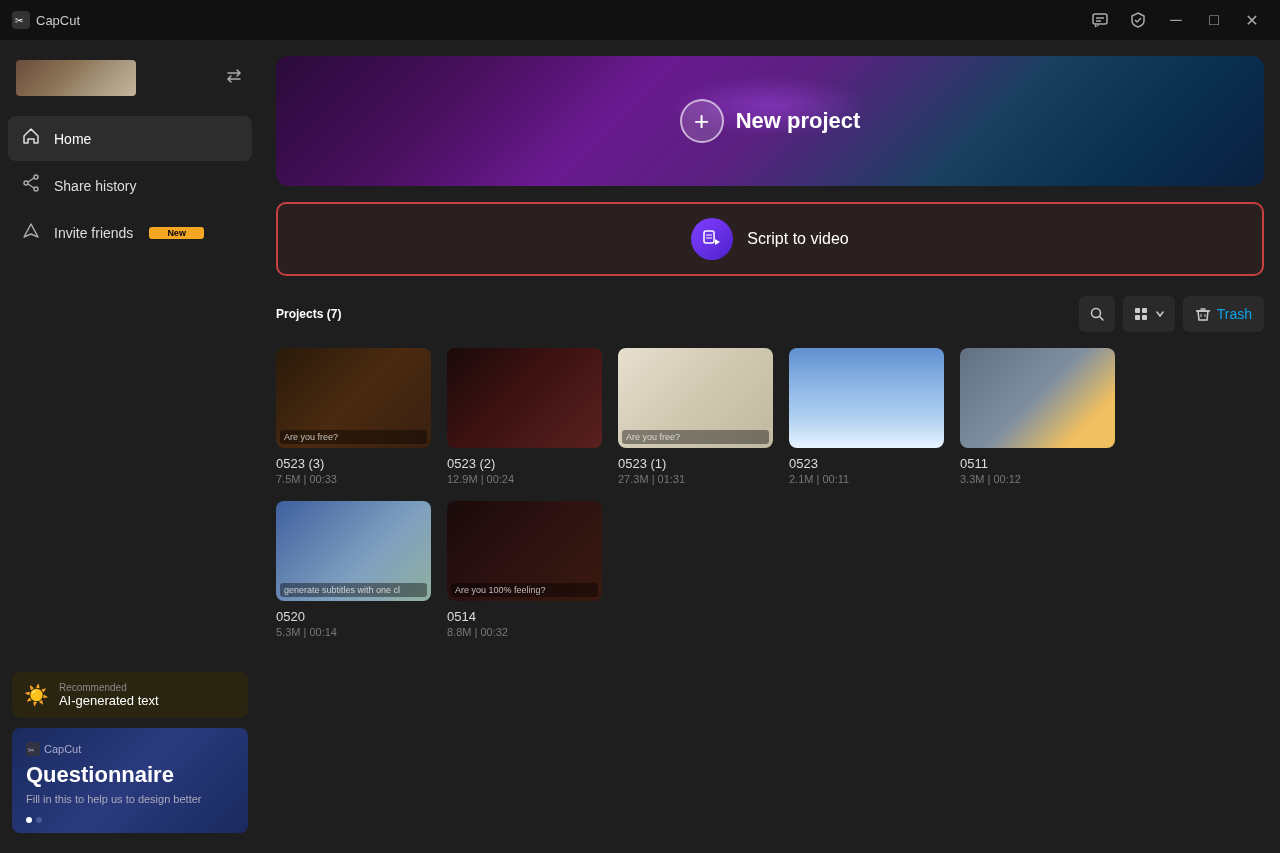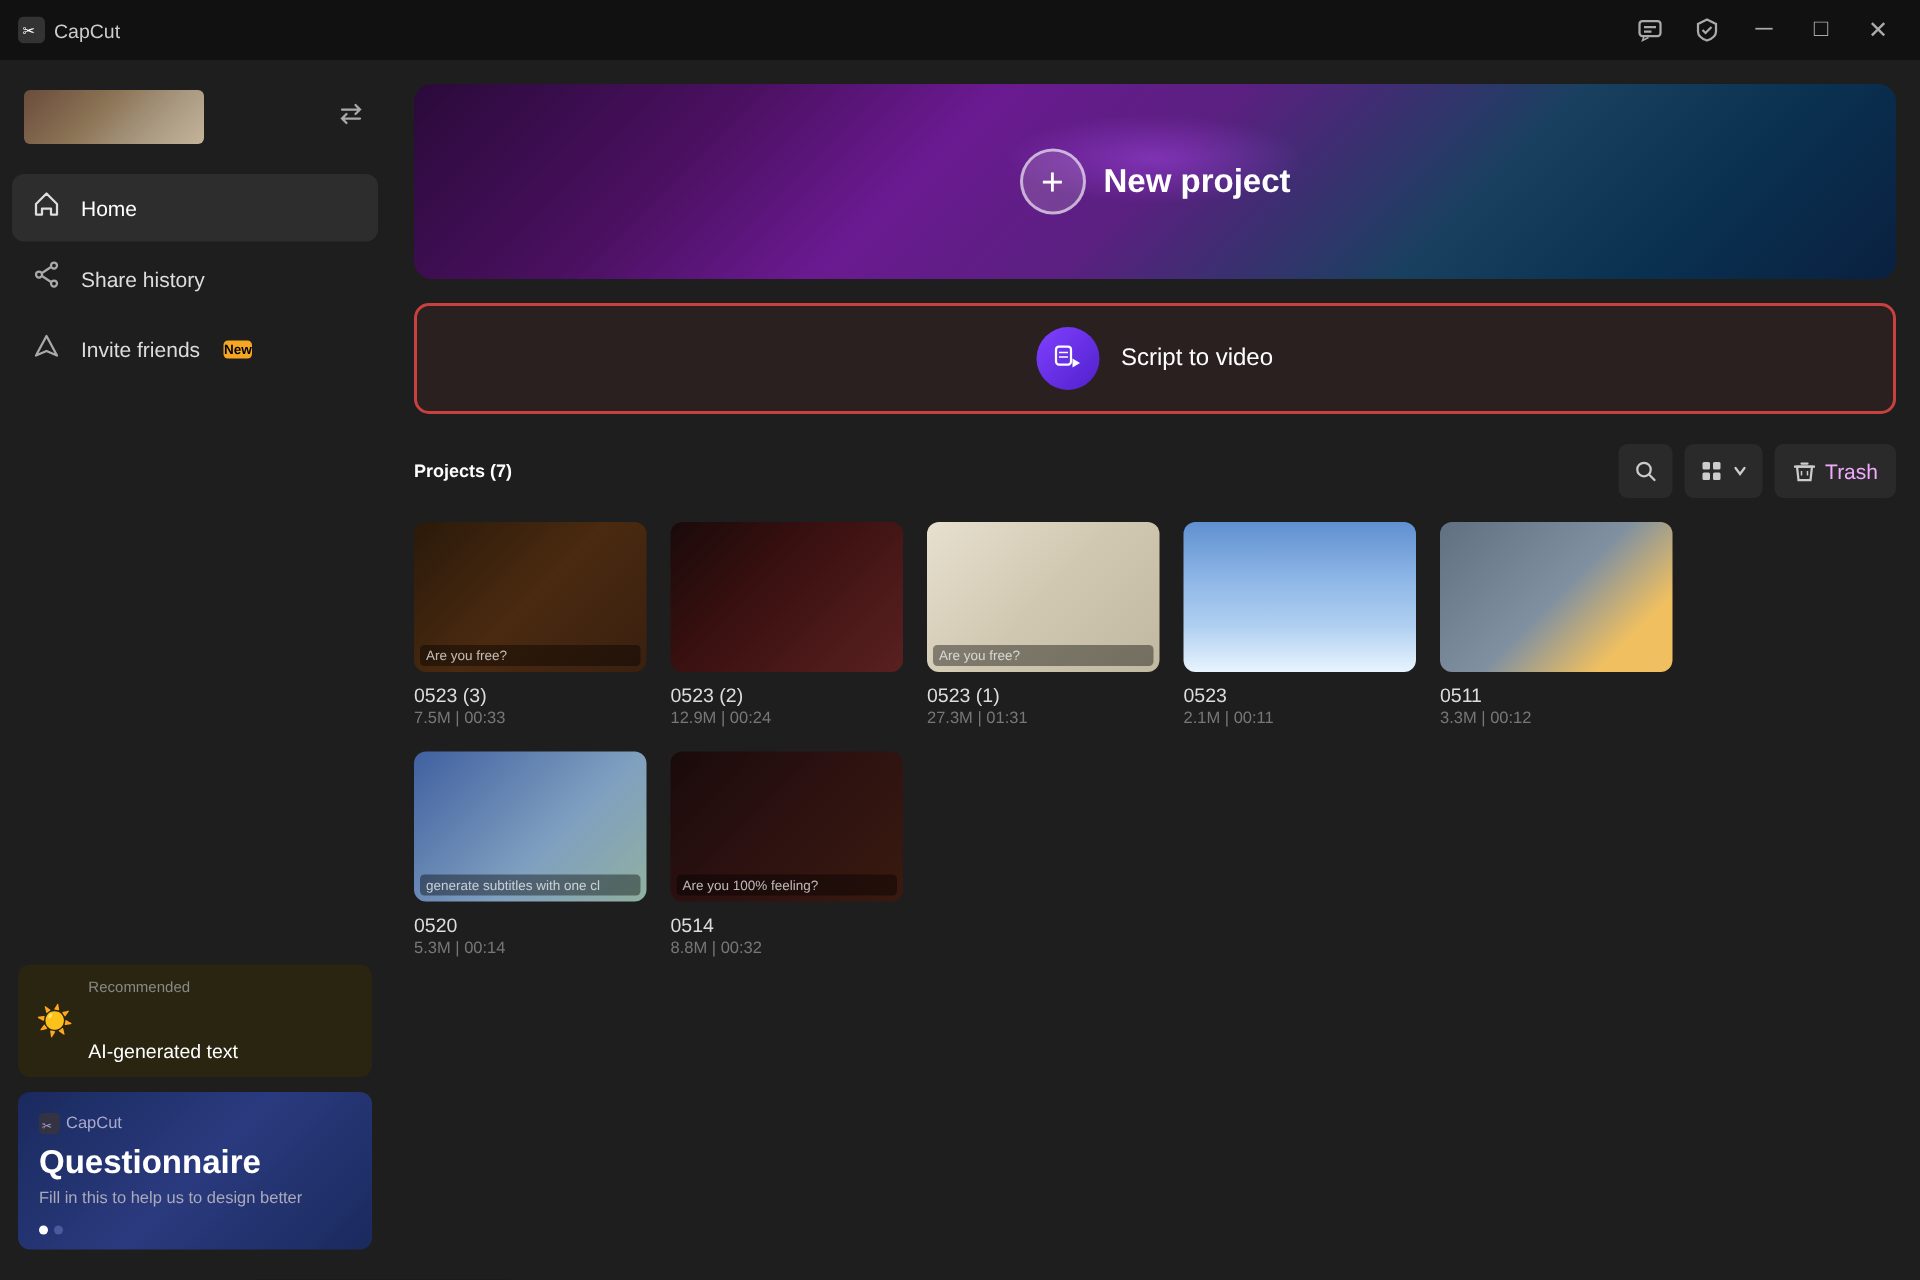--- a/index.html
+++ b/index.html
@@ -108,21 +108,21 @@
       flex-shrink: 0;
     }
     .nav-item .nav-label {
       font-size: 14px;
     }
     .badge-new {
       background: #f5a623;
       color: #000;
       font-size: 9px;
       font-weight: 700;
-      padding: 1px 0;
+      padding: 1px 18px;
       border-radius: 3px;
       margin-left: 4px;
       vertical-align: middle;
     }
     
     .sidebar-bottom {
       padding: 8px 12px;
     }
     .recommended-card {
       background: #2a2510;
@@ -138,21 +138,20 @@
       font-size: 20px;
     }
     .recommended-text .rec-label {
       font-size: 10px;
       color: #888;
     }
     .recommended-text .rec-title {
       font-size: 13px;
       color: #fff;
       font-weight: 500;
-      margin-top: 29px;
     }
     .questionnaire-card {
       background: linear-gradient(135deg, #1a2a5e 0%, #2a3a7e 50%, #1a2a5e 100%);
       border-radius: 8px;
       padding: 14px 14px 10px;
       cursor: pointer;
       position: relative;
       overflow: hidden;
     }
     .questionnaire-card .q-logo {
@@ -335,21 +334,21 @@
       align-items: center;
       padding: 0 10px;
       gap: 6px;
       cursor: pointer;
       font-size: 14px;
     }
     .trash-btn {
       background: #2a2a2a;
       border: none;
       border-radius: 6px;
-      color: #f0abfc;
+      color: #0ea5e9;
       height: 36px;
       display: flex;
       align-items: center;
       padding: 0 12px;
       gap: 6px;
       cursor: pointer;
       font-size: 14px;
     }
     
     .projects-grid {

